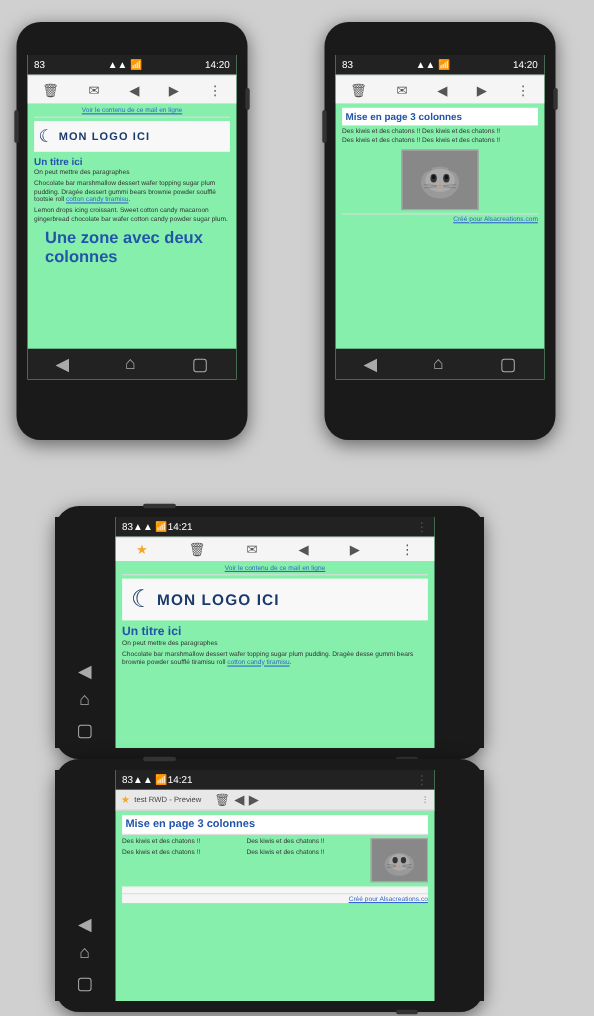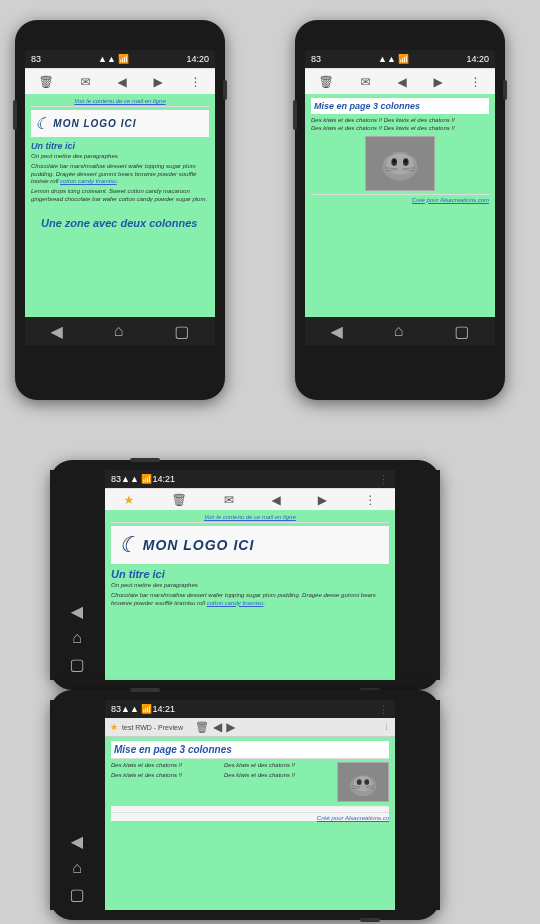--- a/index.html
+++ b/index.html
@@ -120,21 +120,20 @@
     #phone4 .status-bar { height: 18px; }
     #phone4 .side-btn.vol { width: 30px; height: 4px; top: -2px; left: 80px; }
     #phone4 .side-btn.pwr { width: 20px; height: 4px; bottom: -2px; right: 60px; }
 
     
     .email-content {
       flex: 1;
       overflow: hidden;
       font-size: 7px;
       padding: 4px 6px;
-      font-style: italic;
     }
     .email-content .view-link {
       text-align: center;
       font-size: 6px;
       color: #3366cc;
       text-decoration: underline;
       margin-bottom: 3px;
       border-bottom: 1px solid #ddd;
       padding-bottom: 2px;
     }
@@ -164,24 +163,24 @@
       margin-bottom: 2px;
     }
     .email-content .para {
       font-size: 6px;
       color: #333;
       margin-bottom: 2px;
       line-height: 1.3;
     }
     .email-content .link { color: #3366cc; text-decoration: underline; }
     .email-content .title2 {
-      font-size: 11px;
+      font-size: 15px;
       font-weight: bold;
       color: #2255aa;
-      margin-top: 13px;
+      margin-top: 3px;
       padding-left: 10px;
     }
 
     
     .email-3col .col-title {
       font-size: 9px;
       font-weight: bold;
       color: #2255aa;
       margin-bottom: 3px;
       background: #fff;

